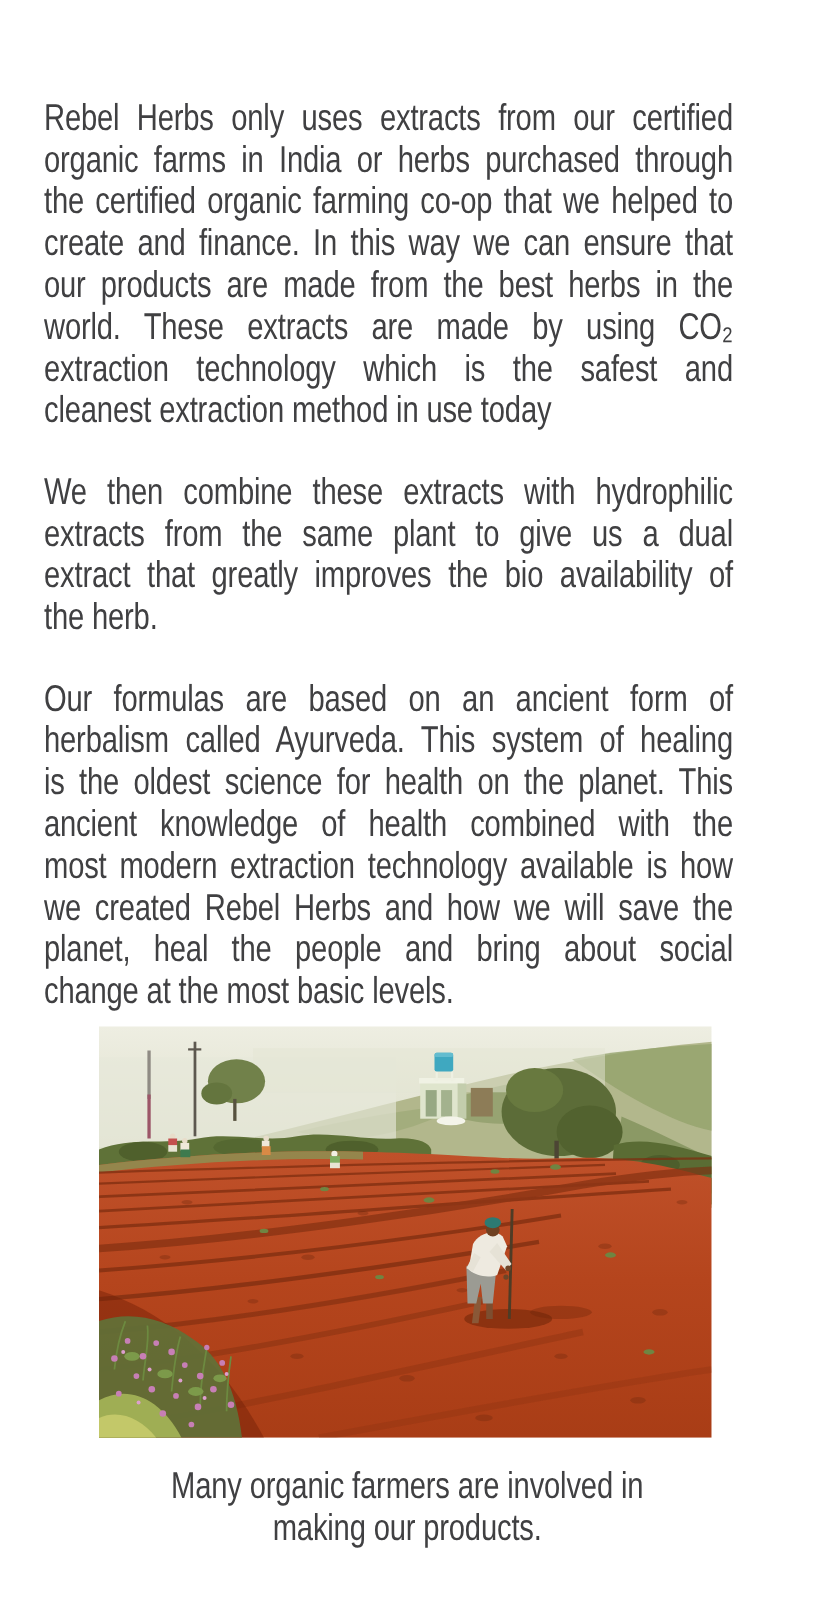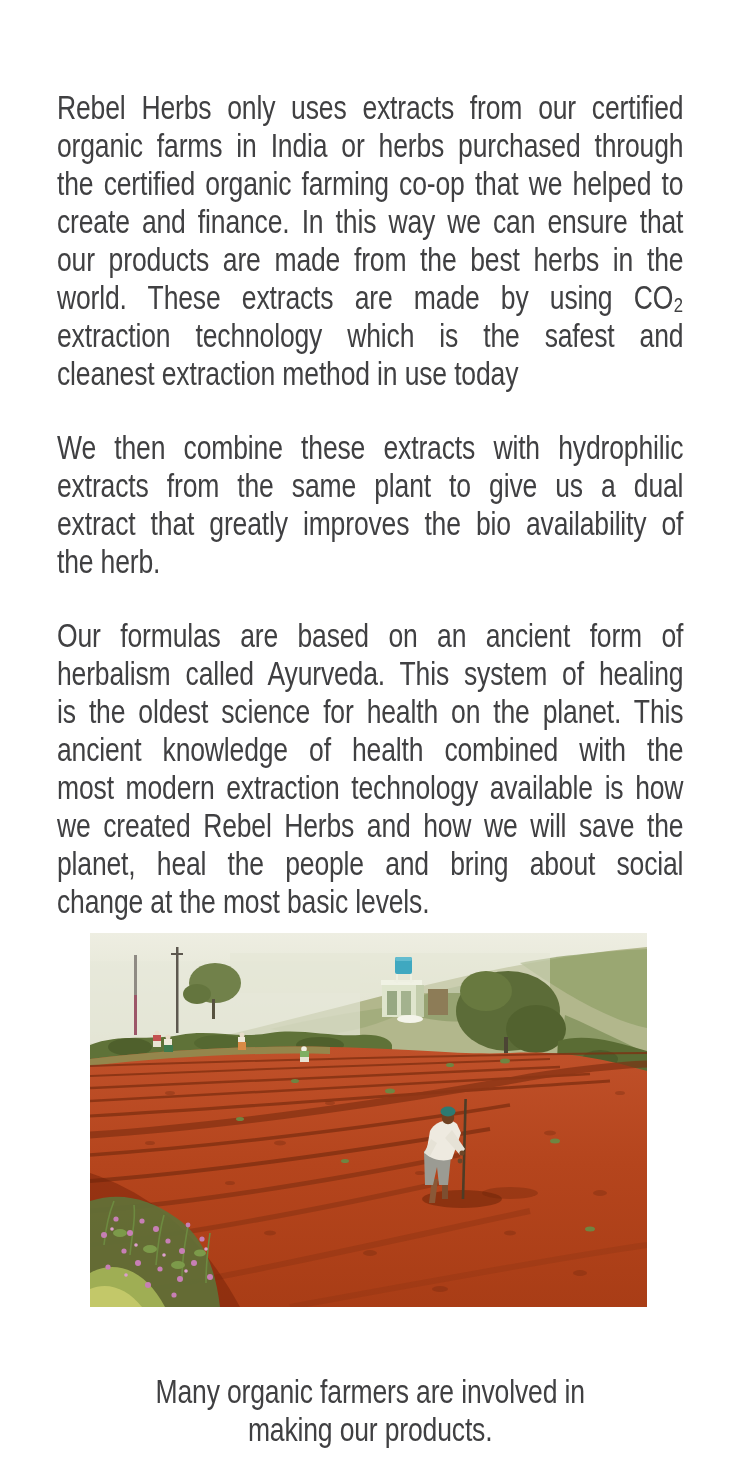--- a/index.html
+++ b/index.html
@@ -1,22 +1,22 @@
 <!DOCTYPE html>
 <html style="--soil: #b5451d; --soil-dark: #7e2e10; --soil-shadow: #6e2408; --sky: #eeeee2; --sky-low: #d5d8bf; --hill: #b2b78c; --foliage: #5f7238; --tank-blue: #3fa8c0; --shirt-white: #eeeae0; --flower-pink: #c77fb5;"><head>
 <meta charset="utf-8">
 <style>
   html,body{margin:0;padding:0;}
   body{
     width:739px;height:1476px;position:relative;overflow:hidden;
     background:#ffffff;color:#404042;
     font-family:"Liberation Sans","DejaVu Sans",sans-serif;
   }
-  .text-col{position:absolute;left:57px;top:88px;width:626px;}
-  .caption-col{position:absolute;left:57px;top:1372px;width:626px;}
+  .text-col{position:absolute;left:40px;top:88px;width:626px;}
+  .caption-col{position:absolute;left:57px;top:1332px;width:626px;}
   .condense{width:803px;transform:scaleX(0.78);transform-origin:0 0;}
   .paragraph{margin:0 0 36px 0;}
   .paragraph:last-child{margin-bottom:0;}
   .tline{
     font-size:34px;line-height:38px;height:38px;white-space:nowrap;
     text-align:justify;text-align-last:justify;letter-spacing:-0.2px;
   }
   .tline.last{text-align-last:left;}
   .cline{
     font-size:34px;line-height:38px;height:38px;

